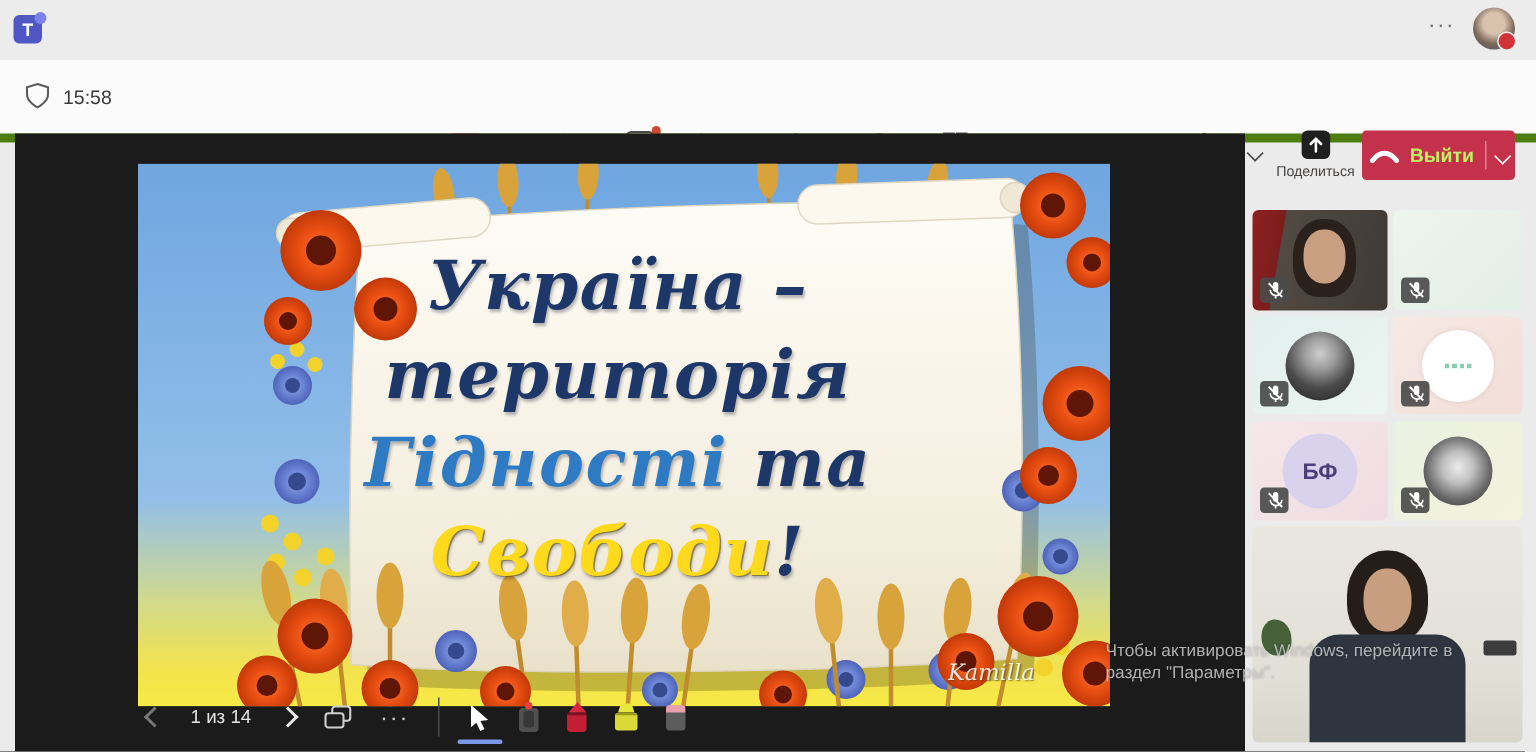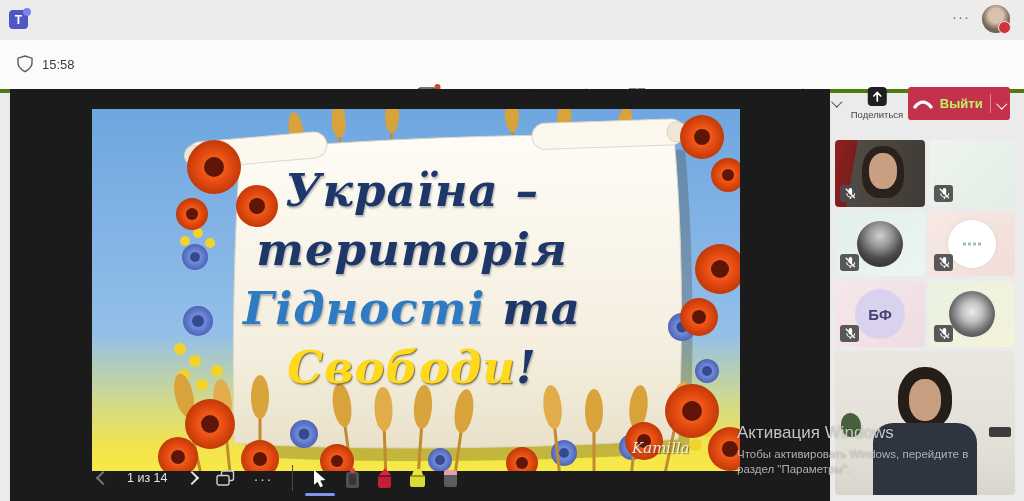--- a/index.html
+++ b/index.html
@@ -20,21 +20,21 @@
       font-family:"Liberation Sans",sans-serif;background:transparent;}
   .searchbar input::placeholder{color:#8a8a8a;}
   .hdr-dots{position:absolute;left:952px;top:8px;color:#6d6d6d;font-size:15px;letter-spacing:1px;cursor:default;}
   .hdr-avatar{position:absolute;left:982px;top:5px;width:28px;height:28px;border-radius:50%;
       background:radial-gradient(circle at 50% 38%,#d8c2ae 0 32%,#7d6a58 60%,#41506b 100%);}
   .hdr-avatar::after{content:"";position:absolute;right:-1px;bottom:-1px;width:11px;height:11px;
       border-radius:50%;background:#d13438;border:1.5px solid #ececec;}
 
   
   .toolbar{position:absolute;left:0;top:40px;width:1024px;height:49px;background:#fbfbfb;
-      border-bottom:4px solid #4d7c0f;}
+      border-bottom:6px solid #4d7c0f;}
   .shield{position:absolute;left:17px;top:15px;}
   .time{position:absolute;left:42px;top:17px;font-size:13px;color:#3b3b3b;}
   .tbtn{position:absolute;top:47px;transform:translateX(-50%);display:flex;flex-direction:column;
       align-items:center;gap:3px;font-size:9.5px;color:#484644;cursor:pointer;white-space:nowrap;}
   .tbtn .ic{height:19px;display:flex;align-items:center;justify-content:center;position:relative;}
   .tbtn.red{color:#c4314b;}
   .close-frame{width:20px;height:14px;border:1.6px solid #c4314b;border-radius:3px;display:flex;
       align-items:center;justify-content:center;font-size:9px;font-weight:bold;color:#c4314b;line-height:1;}
   .chat-dot{position:absolute;right:-3px;top:-3px;width:6.5px;height:6.5px;border-radius:50%;background:#cc4a31;}
   .pcount{font-size:11px;color:#484644;margin-left:2px;}
@@ -572,18 +572,17 @@
 
 <div class="tile bigv" style="left:835px;top:351px;width:180px;height:144px;">
   <span class="hair"></span>
   <span class="face"></span>
   <span class="shoulders"></span>
   <span class="plant"></span>
   <span class="obj"></span>
 </div>
 
 <div class="watermark">
-  <div class="t">Активация Windows</div>
   <div class="s">
     <div>Чтобы активировать Windows, перейдите в</div>
     <div>раздел "Параметры".</div>
   </div>
 </div>
 
 </body></html>

